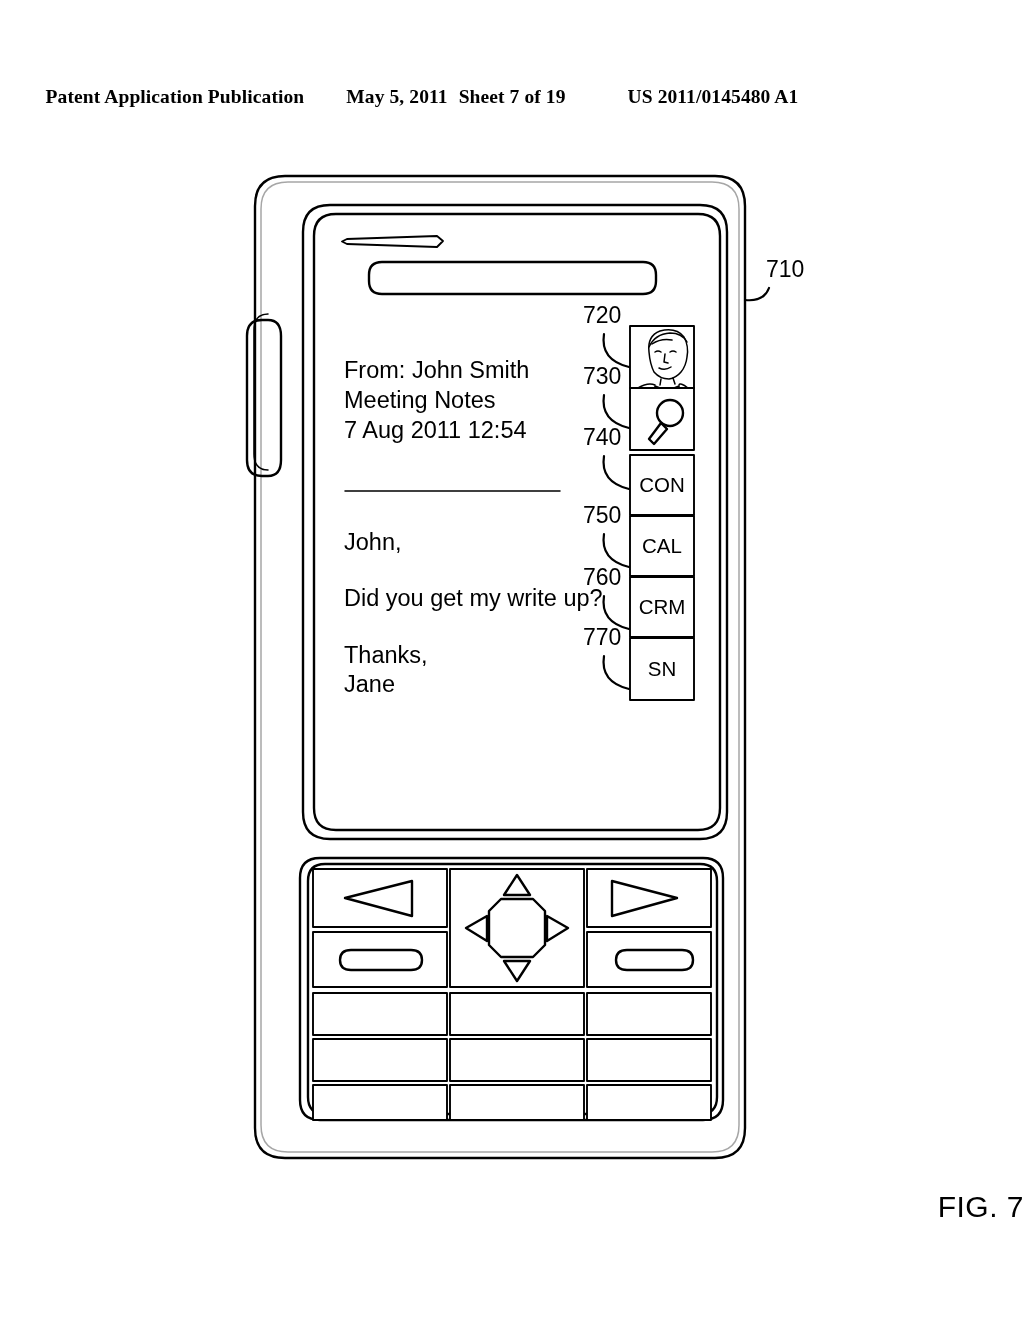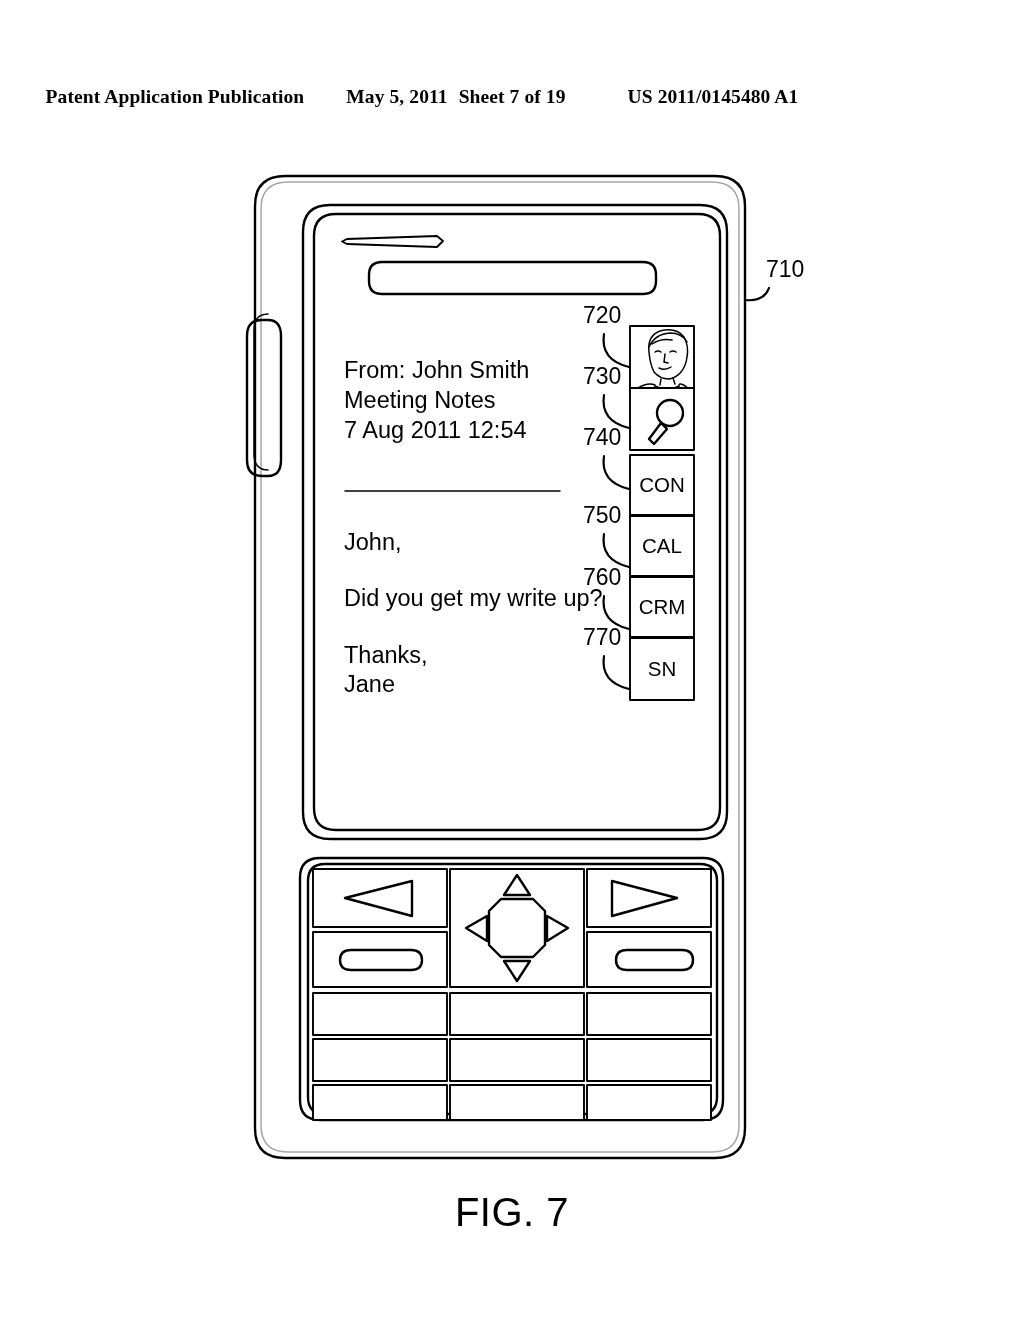--- a/index.html
+++ b/index.html
@@ -36,23 +36,23 @@
   .patent-header .ph-date  { margin-right: 11px; }
   .patent-header .ph-sheet { margin-right: 62px; }
   .patent-header .ph-num   { }
 
   
   .fig-caption {
     position: absolute;
     top: 1190px;
     left: 0;
     width: 1024px;
-    text-align: center;
+    text-align: right;
     font-family: "Liberation Sans", sans-serif;
-    font-size: 40px;
+    font-size: 30px;
     letter-spacing: 0.5px;
   }
 
   
   #figure-svg {
     position: absolute;
     top: 0;
     left: 0;
     width: 1024px;
     height: 1320px;

